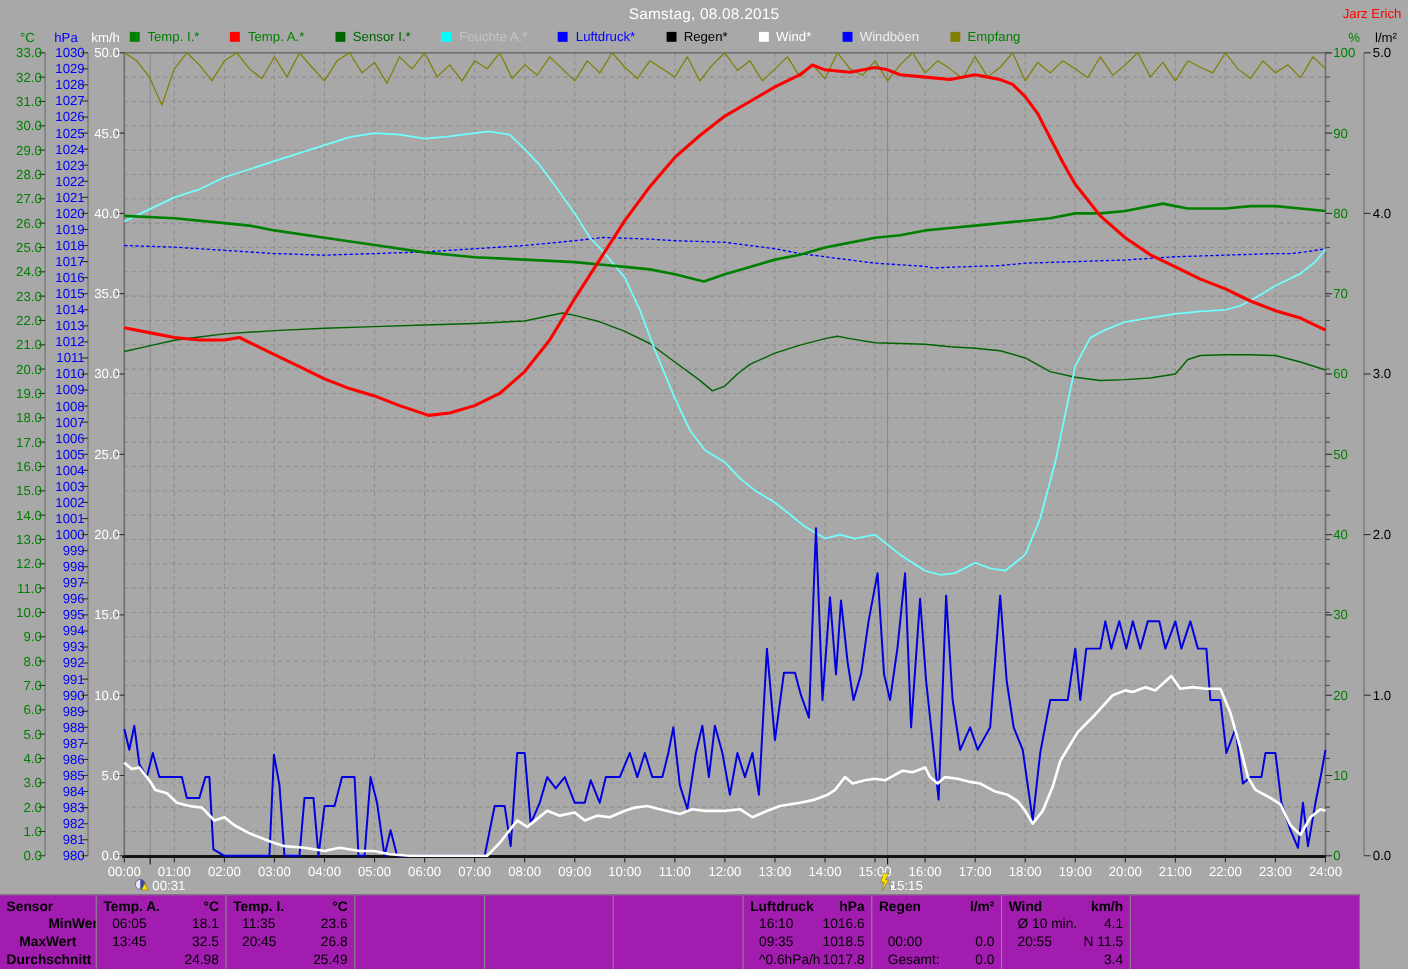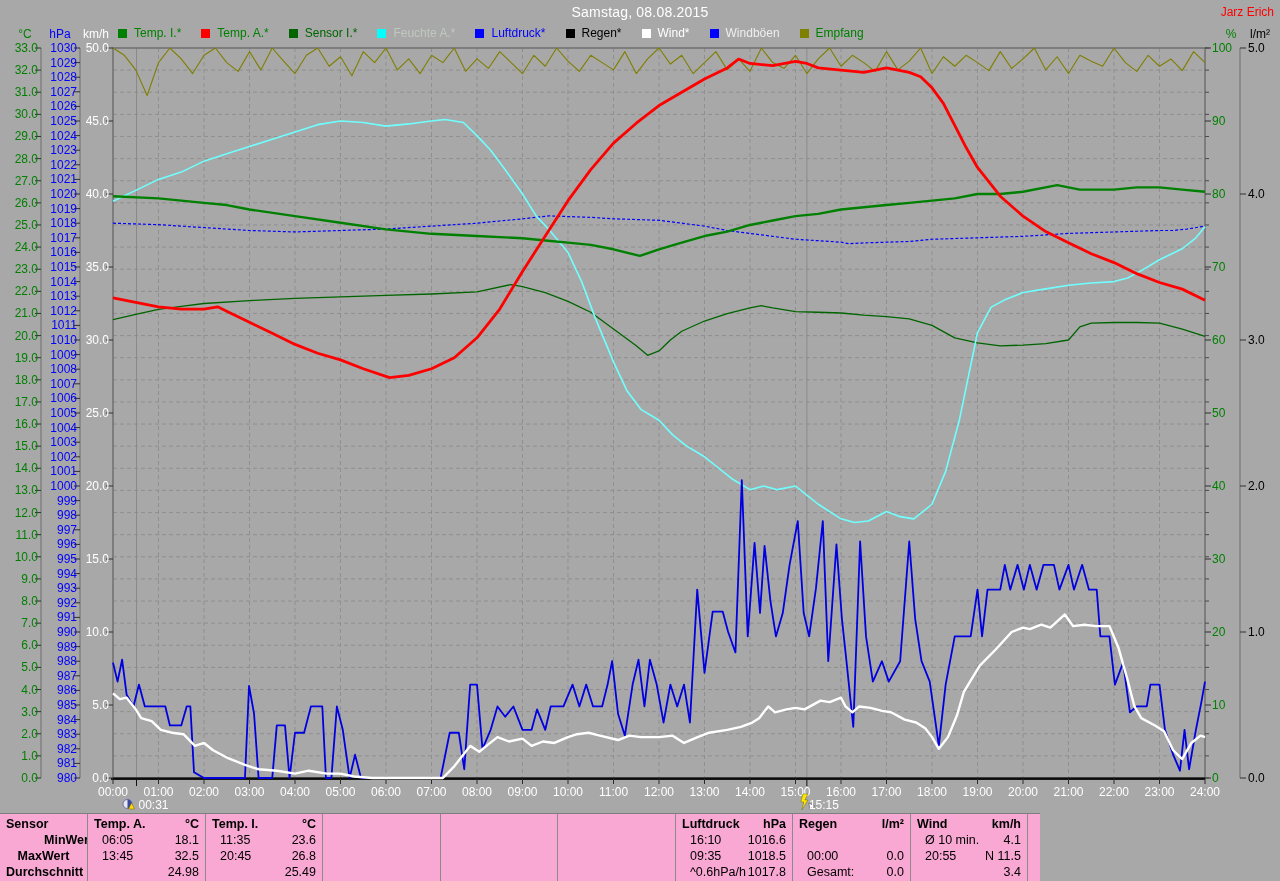--- a/index.html
+++ b/index.html
@@ -9,27 +9,27 @@
   }
   .titlebar{position:absolute;top:4px;left:0;width:1280px;text-align:center;
     color:#ffffff;font-size:14px;letter-spacing:.2px}
   .credit{position:absolute;top:5px;right:6px;color:#ff0000;font-size:12px}
   .unit{position:absolute;top:27px;font-size:12px;text-align:center;white-space:nowrap}
   #unit-temp{left:8px;width:34px;color:#008000}
   #unit-press{left:42px;width:36px;color:#0000ff}
   #unit-wind{left:78px;width:36px;color:#ffffff}
   #unit-hum{left:1214px;width:34px;color:#008000}
   #unit-rain{left:1242px;width:36px;color:#000000}
-  .legend{position:absolute;left:118px;top:26px;height:14px;display:flex;gap:20px;
+  .legend{position:absolute;left:118px;top:26px;height:14px;display:flex;gap:28px;
     align-items:center;font-size:12px;white-space:nowrap}
   .legend .item{display:flex;align-items:center}
   .legend .sq{width:9px;height:9px;display:inline-block;margin-right:7px;flex:none}
   #chart{position:absolute;left:0;top:0}
-  .datatable{position:absolute;left:0;top:813px;width:1040px;height:68px;
-    background:#f9a8d4;border-top:1px solid #7f7f7f;display:flex;font-size:12.5px;
+  .datatable{position:absolute;left:0;top:813px;width:1236px;height:68px;
+    background:#a21caf;border-top:1px solid #7f7f7f;display:flex;font-size:12.5px;
     color:#000;box-sizing:border-box}
   .dt-col{height:100%;box-sizing:border-box;border-right:1px solid #8a8a8a;
     padding-top:2px;flex:none}
   .dt-col.last{border-right:none}
   .dt-cell{height:16px;line-height:16px;display:flex;justify-content:space-between;
     padding:0 6px;white-space:nowrap;overflow:hidden}
   .dt-bold{font-weight:bold}
   .dt-time{padding-left:8px}
   svg text{font-family:"Liberation Sans",sans-serif}
 </style>

